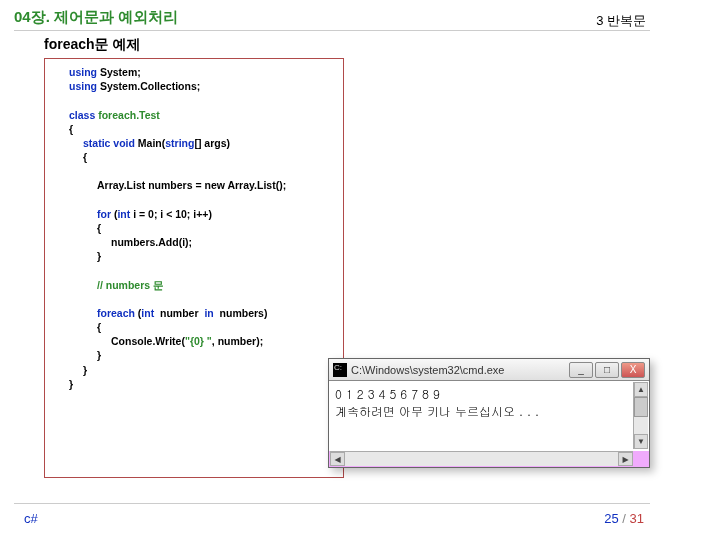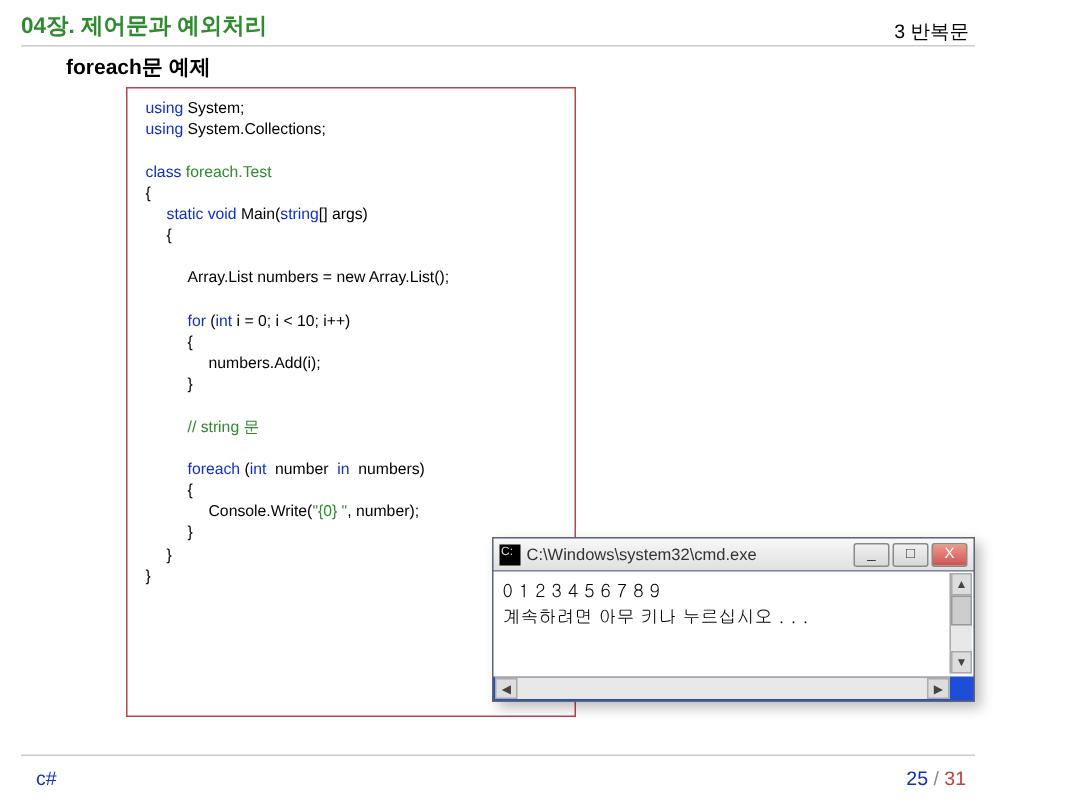--- a/index.html
+++ b/index.html
@@ -50,43 +50,42 @@
     color: #000;
   }
   .codebox {
     position: absolute;
     top: 58px;
     left: 44px;
     width: 300px;
     height: 420px;
     border: 1px solid #b04a4a;
     background: #fff;
-    padding: 6px 12px;
+    padding: 6px 24px;
     font-size: 10.5px;
     line-height: 1.35;
     font-family: "Malgun Gothic", Arial, sans-serif;
-    font-weight: normal;
-    margin-left: 40px;
+    font-weight: bold;
   }
   .codebox div { white-space: pre; }
   .kw { color: #1030c0; }
   .grn { color: #2e8b2e; }
   .com { color: #2e8b2e; }
   .ind1 { margin-left: 14px; }
   .ind2 { margin-left: 28px; }
   .ind3 { margin-left: 42px; }
   .console {
     position: absolute;
     right: 14px;
     top: 358px;
     width: 322px;
     height: 110px;
     border: 1px solid #666;
     box-shadow: 4px 4px 8px rgba(0,0,0,0.25);
-    background: #1d4ed8;
+    background: #f0abfc;
   }
   .titlebar {
     height: 22px;
     background: linear-gradient(#f8f8f8, #e0e0e0);
     border-bottom: 1px solid #888;
     display: flex;
     align-items: center;
     padding: 0 4px;
     font-size: 11px;
     gap: 4px;
@@ -195,21 +194,21 @@
     <div class="ind1"><span class="kw">static void</span><span> Main(</span><span class="kw">string</span><span>[] args)</span></div>
     <div class="ind1">{</div>
     <div>&nbsp;</div>
     <div class="ind2">Array.List numbers = new Array.List();</div>
     <div>&nbsp;</div>
     <div class="ind2"><span class="kw">for</span><span> (</span><span class="kw">int</span><span> i = 0; i &lt; 10; i++)</span></div>
     <div class="ind2">{</div>
     <div class="ind3">numbers.Add(i);</div>
     <div class="ind2">}</div>
     <div>&nbsp;</div>
-    <div class="ind2 com">// string 문</div>
+    <div class="ind2 com">// numbers 문</div>
     <div>&nbsp;</div>
     <div class="ind2"><span class="kw">foreach</span><span> (</span><span class="kw">int</span><span>  number  </span><span class="kw">in</span><span>  numbers</span><span>)</span></div>
     <div class="ind2">{</div>
     <div class="ind3"><span>Console.Write(</span><span class="grn">"{0} "</span><span>, number);</span></div>
     <div class="ind2">}</div>
     <div class="ind1">}</div>
     <div>}</div>
   </div>
 
   <div class="console">

